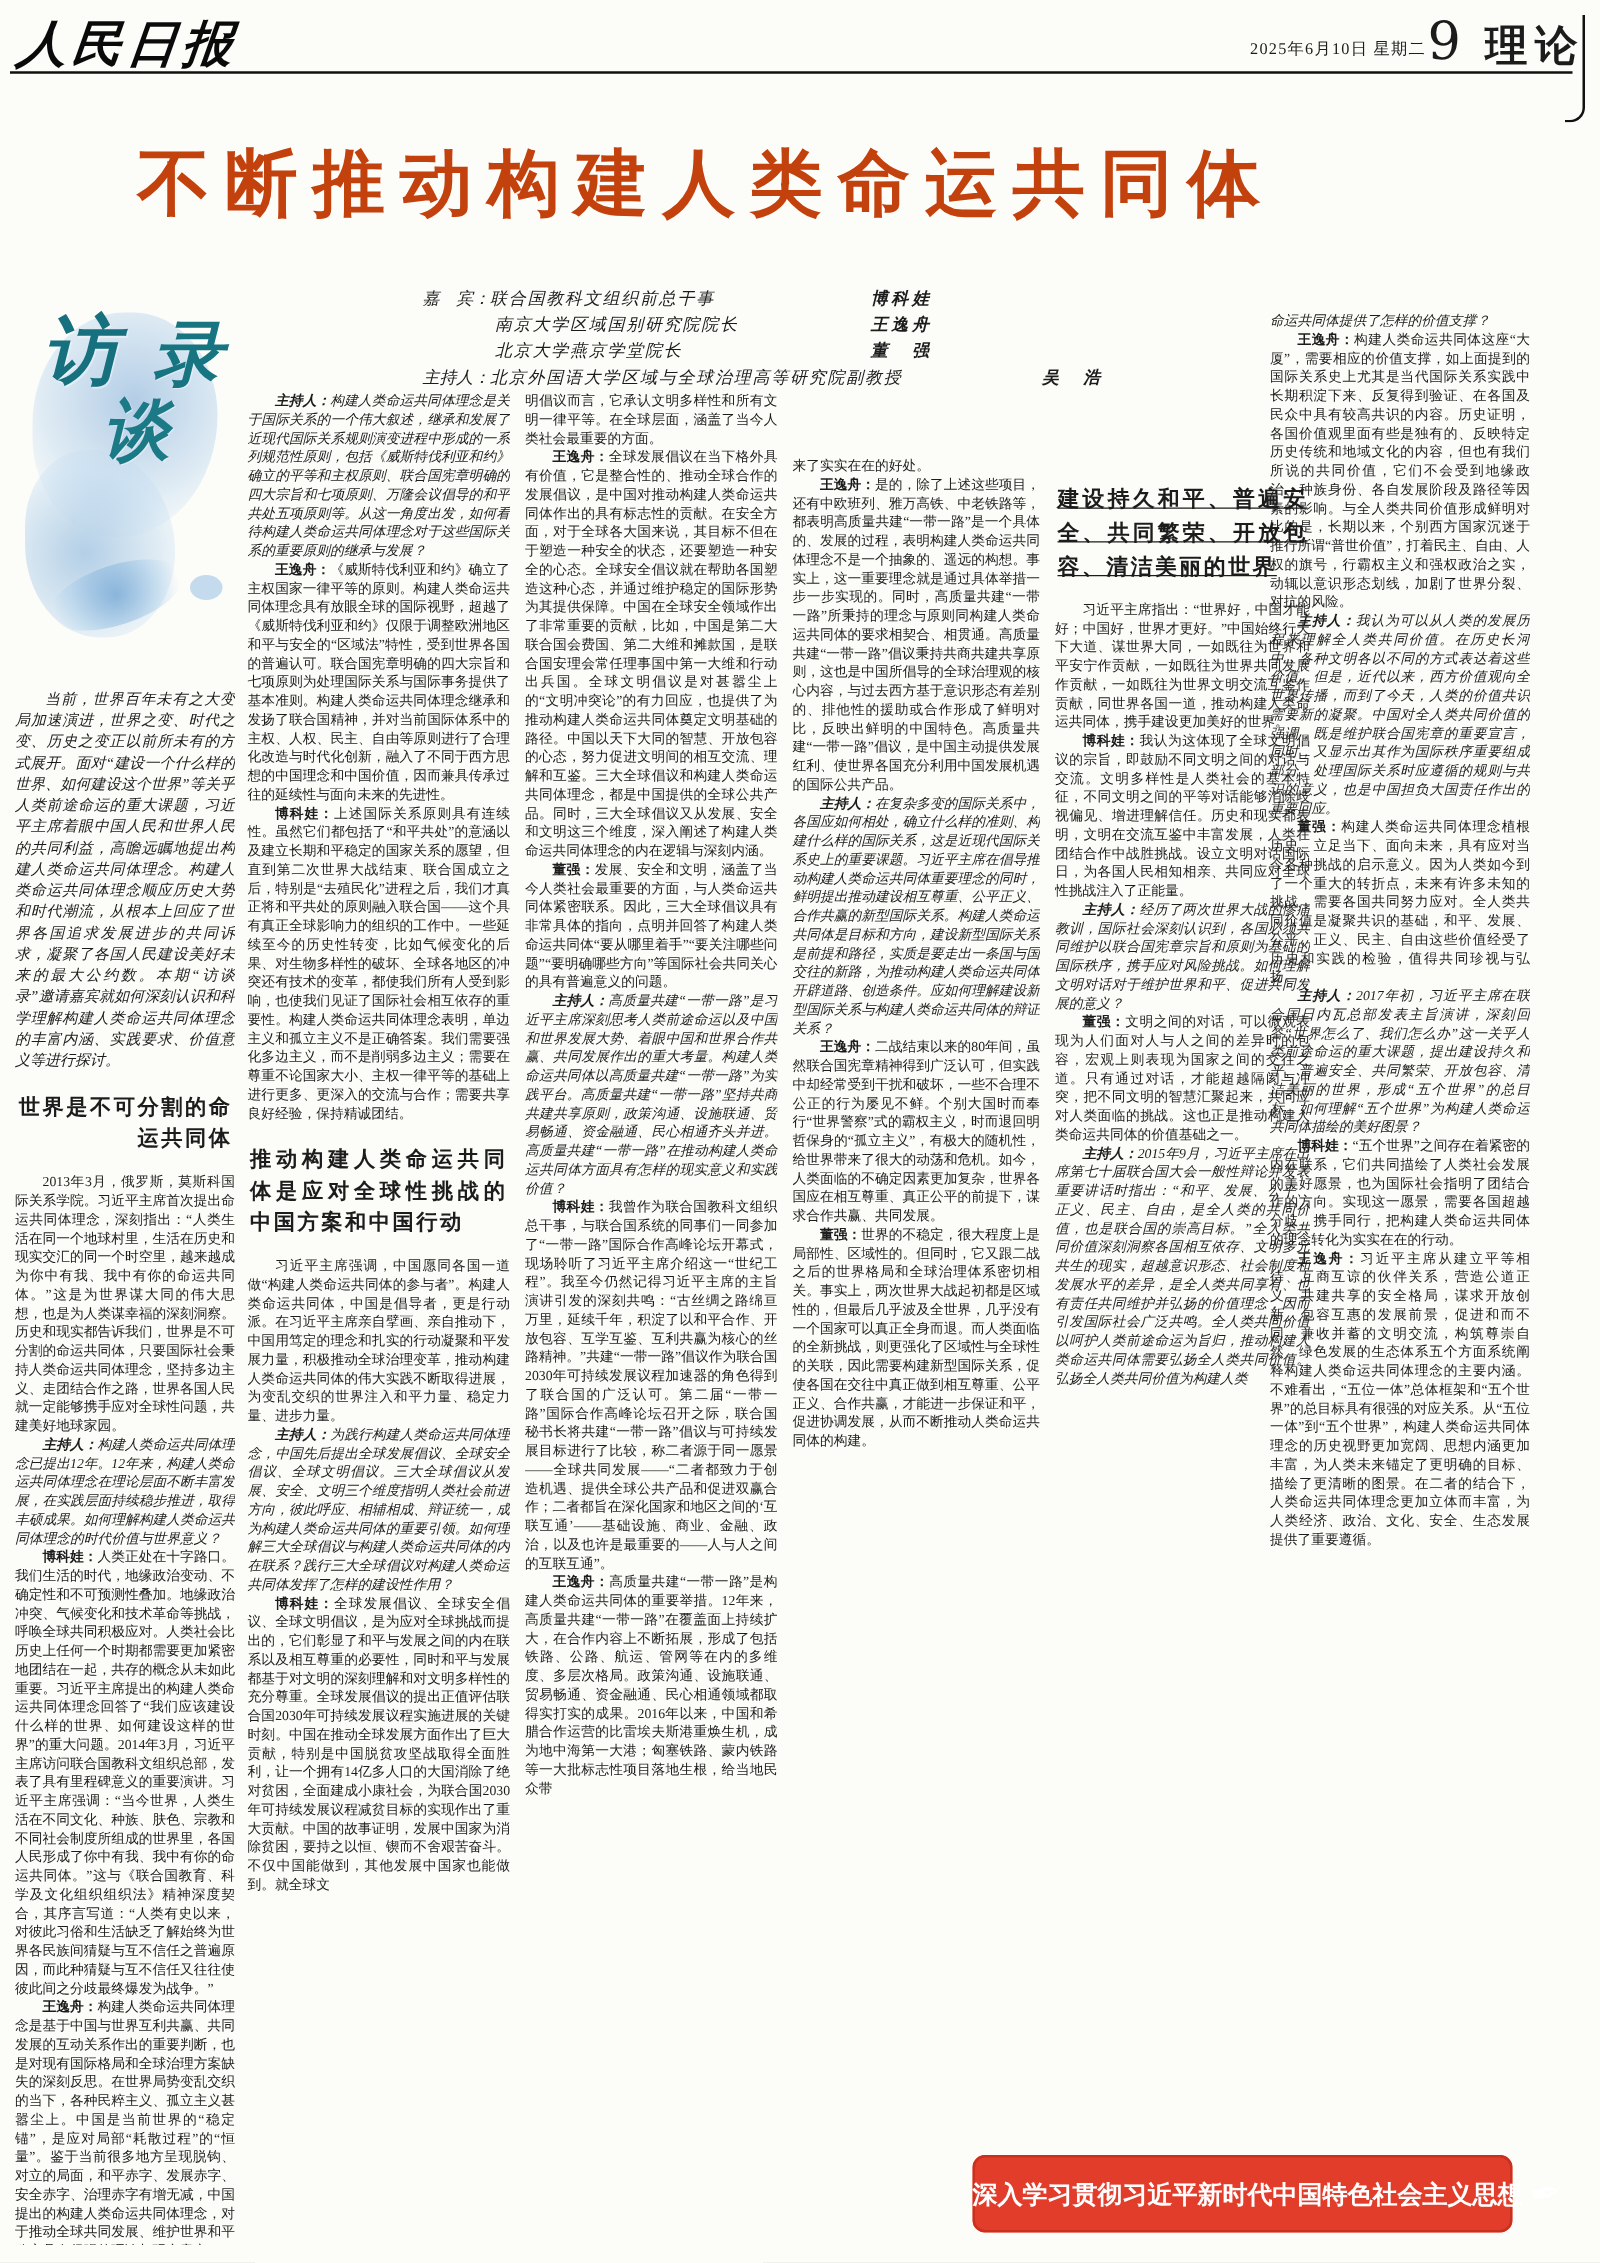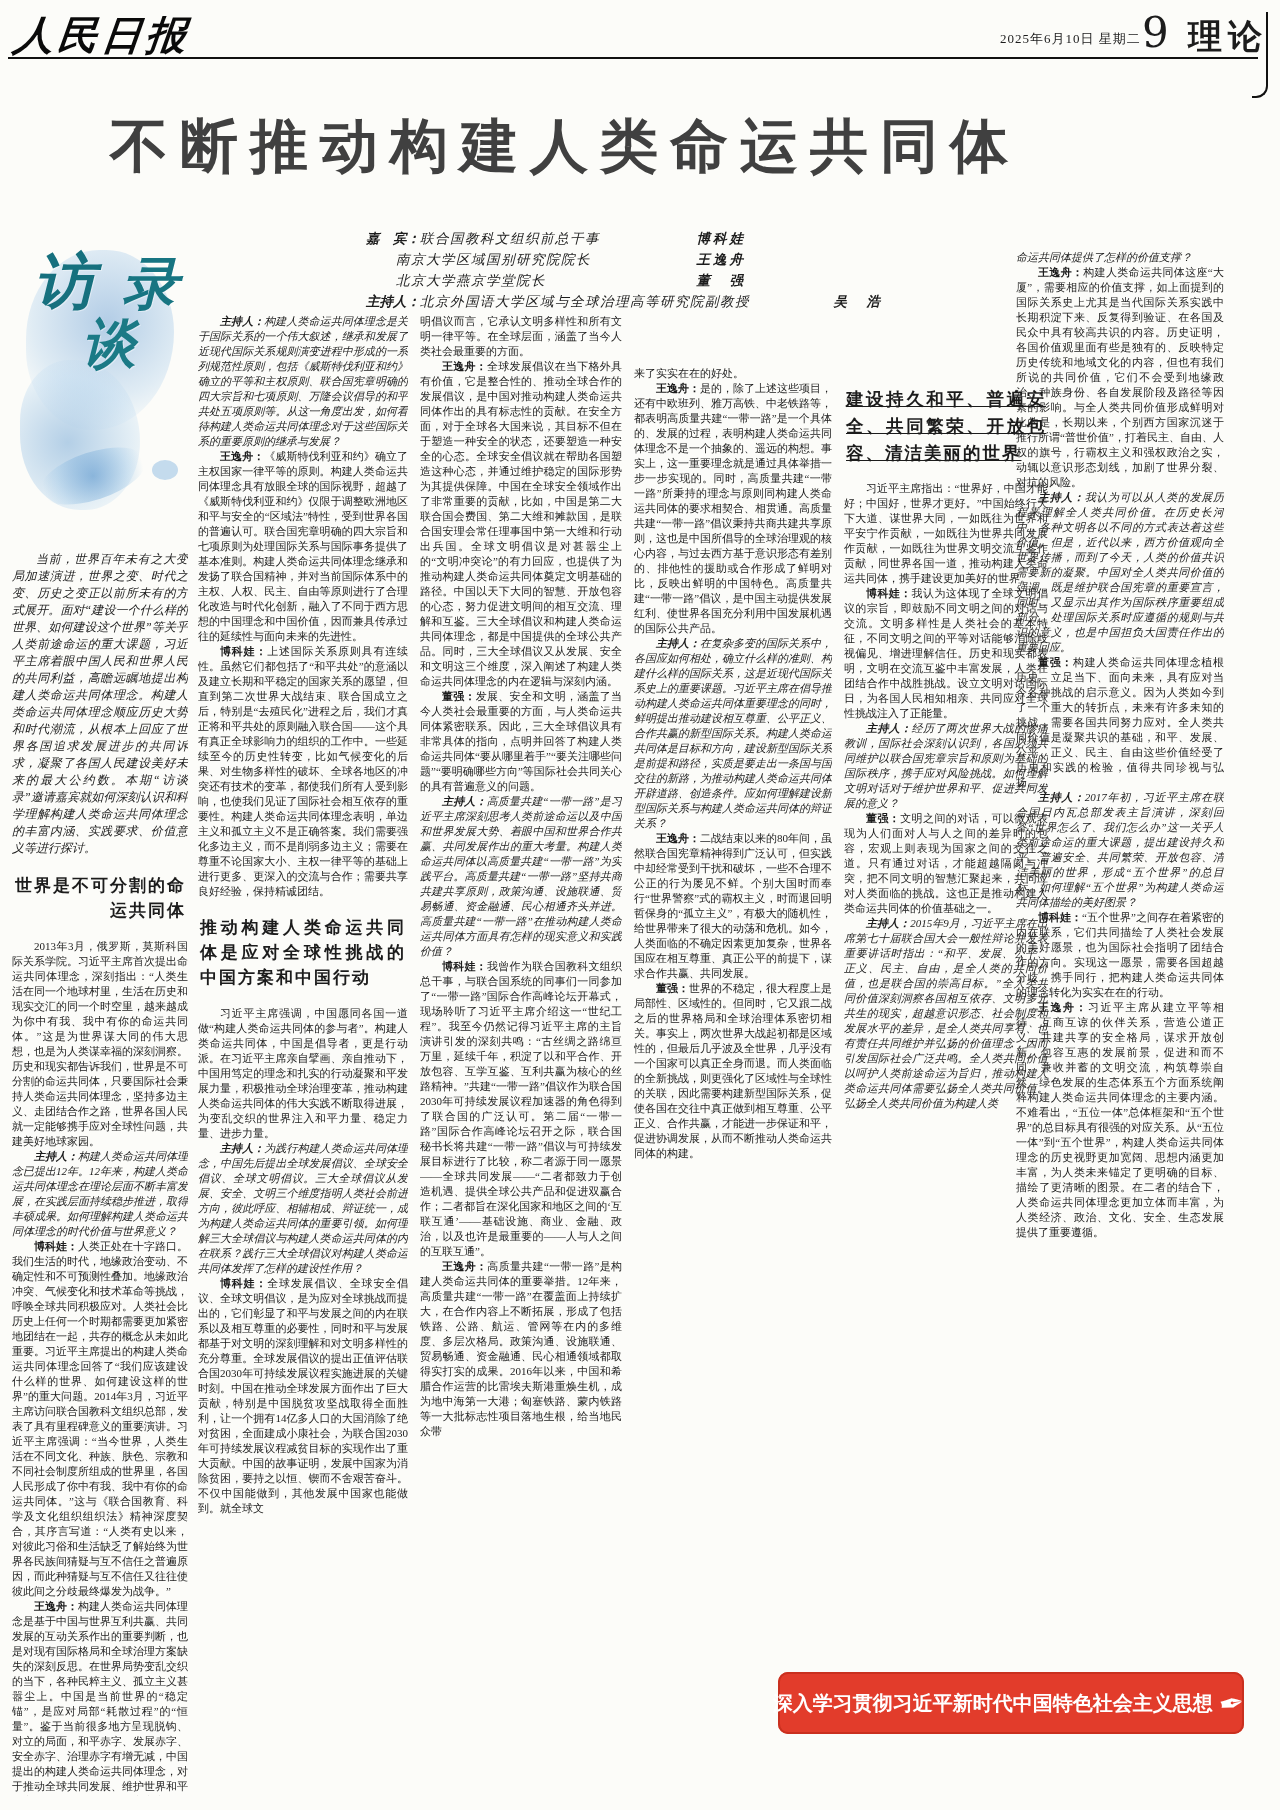--- a/index.html
+++ b/index.html
@@ -12,27 +12,27 @@
   .m-date{position:absolute;left:1000px;top:30px;font-size:13px;letter-spacing:1px;}
   .m-pagenum{position:absolute;left:1142px;top:8px;font-size:42px;font-family:"DejaVu Serif",serif;}
   .m-section{position:absolute;left:1188px;top:14px;font-size:34px;font-weight:bold;
         font-family:"Liberation Sans","DejaVu Sans",sans-serif;letter-spacing:6px;}
   .header-rule{position:absolute;left:8px;top:57px;width:1250px;border-top:2px solid #111;}
   .header-hook{position:absolute;left:1252px;top:12px;width:14px;height:84px;
         border-right:2px solid #111;border-bottom:2px solid #111;border-bottom-right-radius:12px;}
   
   .headline{position:absolute;left:0;top:108px;width:1130px;text-align:center;
         font-family:Liberation Mono, monospace;font-weight:900;
-        font-size:58px;letter-spacing:12px;color:#404040;}
+        font-size:58px;letter-spacing:12px;color:#c2410c;}
   
   .guests{position:absolute;left:338px;top:228px;width:545px;
         font-style:italic;font-size:13.5px;line-height:21px;}
   .guest-row{display:flex;justify-content:space-between;width:408px;}
   .guest-row.host{width:545px;}
-  .g-label{font-weight:bold;margin-left:28px;}
+  .g-label{font-weight:normal;}
   .g-title{letter-spacing:1.5px;}
   .g-name{font-weight:bold;letter-spacing:3px;margin-left:12px;white-space:nowrap;}
   .g-indent{padding-left:58px;text-align:right;}
   
   .col{position:absolute;overflow:hidden;text-align:justify;font-size:11px;line-height:15px;}
   .col p{margin:0;text-indent:2em;}
   .col p.cont,.col p.qcont{text-indent:0;}
   .col p.q,.col p.qcont{font-style:italic;}
   .spk{font-weight:bold;}
   .col p.lead{font-style:italic;font-size:12px;line-height:17px;}
@@ -50,22 +50,22 @@
         transform:rotate(-18deg);
         background:radial-gradient(circle at 50% 50%, rgba(90,150,205,.6), rgba(150,195,230,.3) 60%, transparent 85%);}
   .wash4{position:absolute;right:2px;top:220px;width:26px;height:20px;border-radius:50%;
         background:rgba(140,185,225,.5);}
   .stamp b{position:absolute;font-style:italic;font-weight:bold;color:#16707e;
         font-family:"DejaVu Serif",serif;text-shadow:1px 1px 0 rgba(255,255,255,.4);}
   .stamp .c0{left:14px;top:34px;font-size:60px;}
   .stamp .c1{left:62px;top:96px;font-size:54px;color:#1b7a86;}
   .stamp .c2{left:102px;top:36px;font-size:56px;color:#177582;}
   
-  .banner{position:absolute;left:778px;top:1672px;width:466px;height:62px;background:#e23c2b;
-        border-radius:10px;display:flex;align-items:center;justify-content:flex-end;
+  .banner{position:absolute;left:778px;top:1724px;width:432px;height:62px;background:#e23c2b;
+        border-radius:10px;display:flex;align-items:center;justify-content:space-between;
         box-shadow:0 0 0 2px #c9301f inset;z-index:5;}
   .banner .txt{color:#fff;font-family:"Liberation Sans","DejaVu Sans",sans-serif;
         font-weight:bold;font-size:20px;letter-spacing:0px;white-space:nowrap;}
   .banner .pen{color:#fff;font-size:30px;margin-left:6px;transform:rotate(-10deg);}
 </style>
 </head>
 <body>
 
 <div class="page">
 

